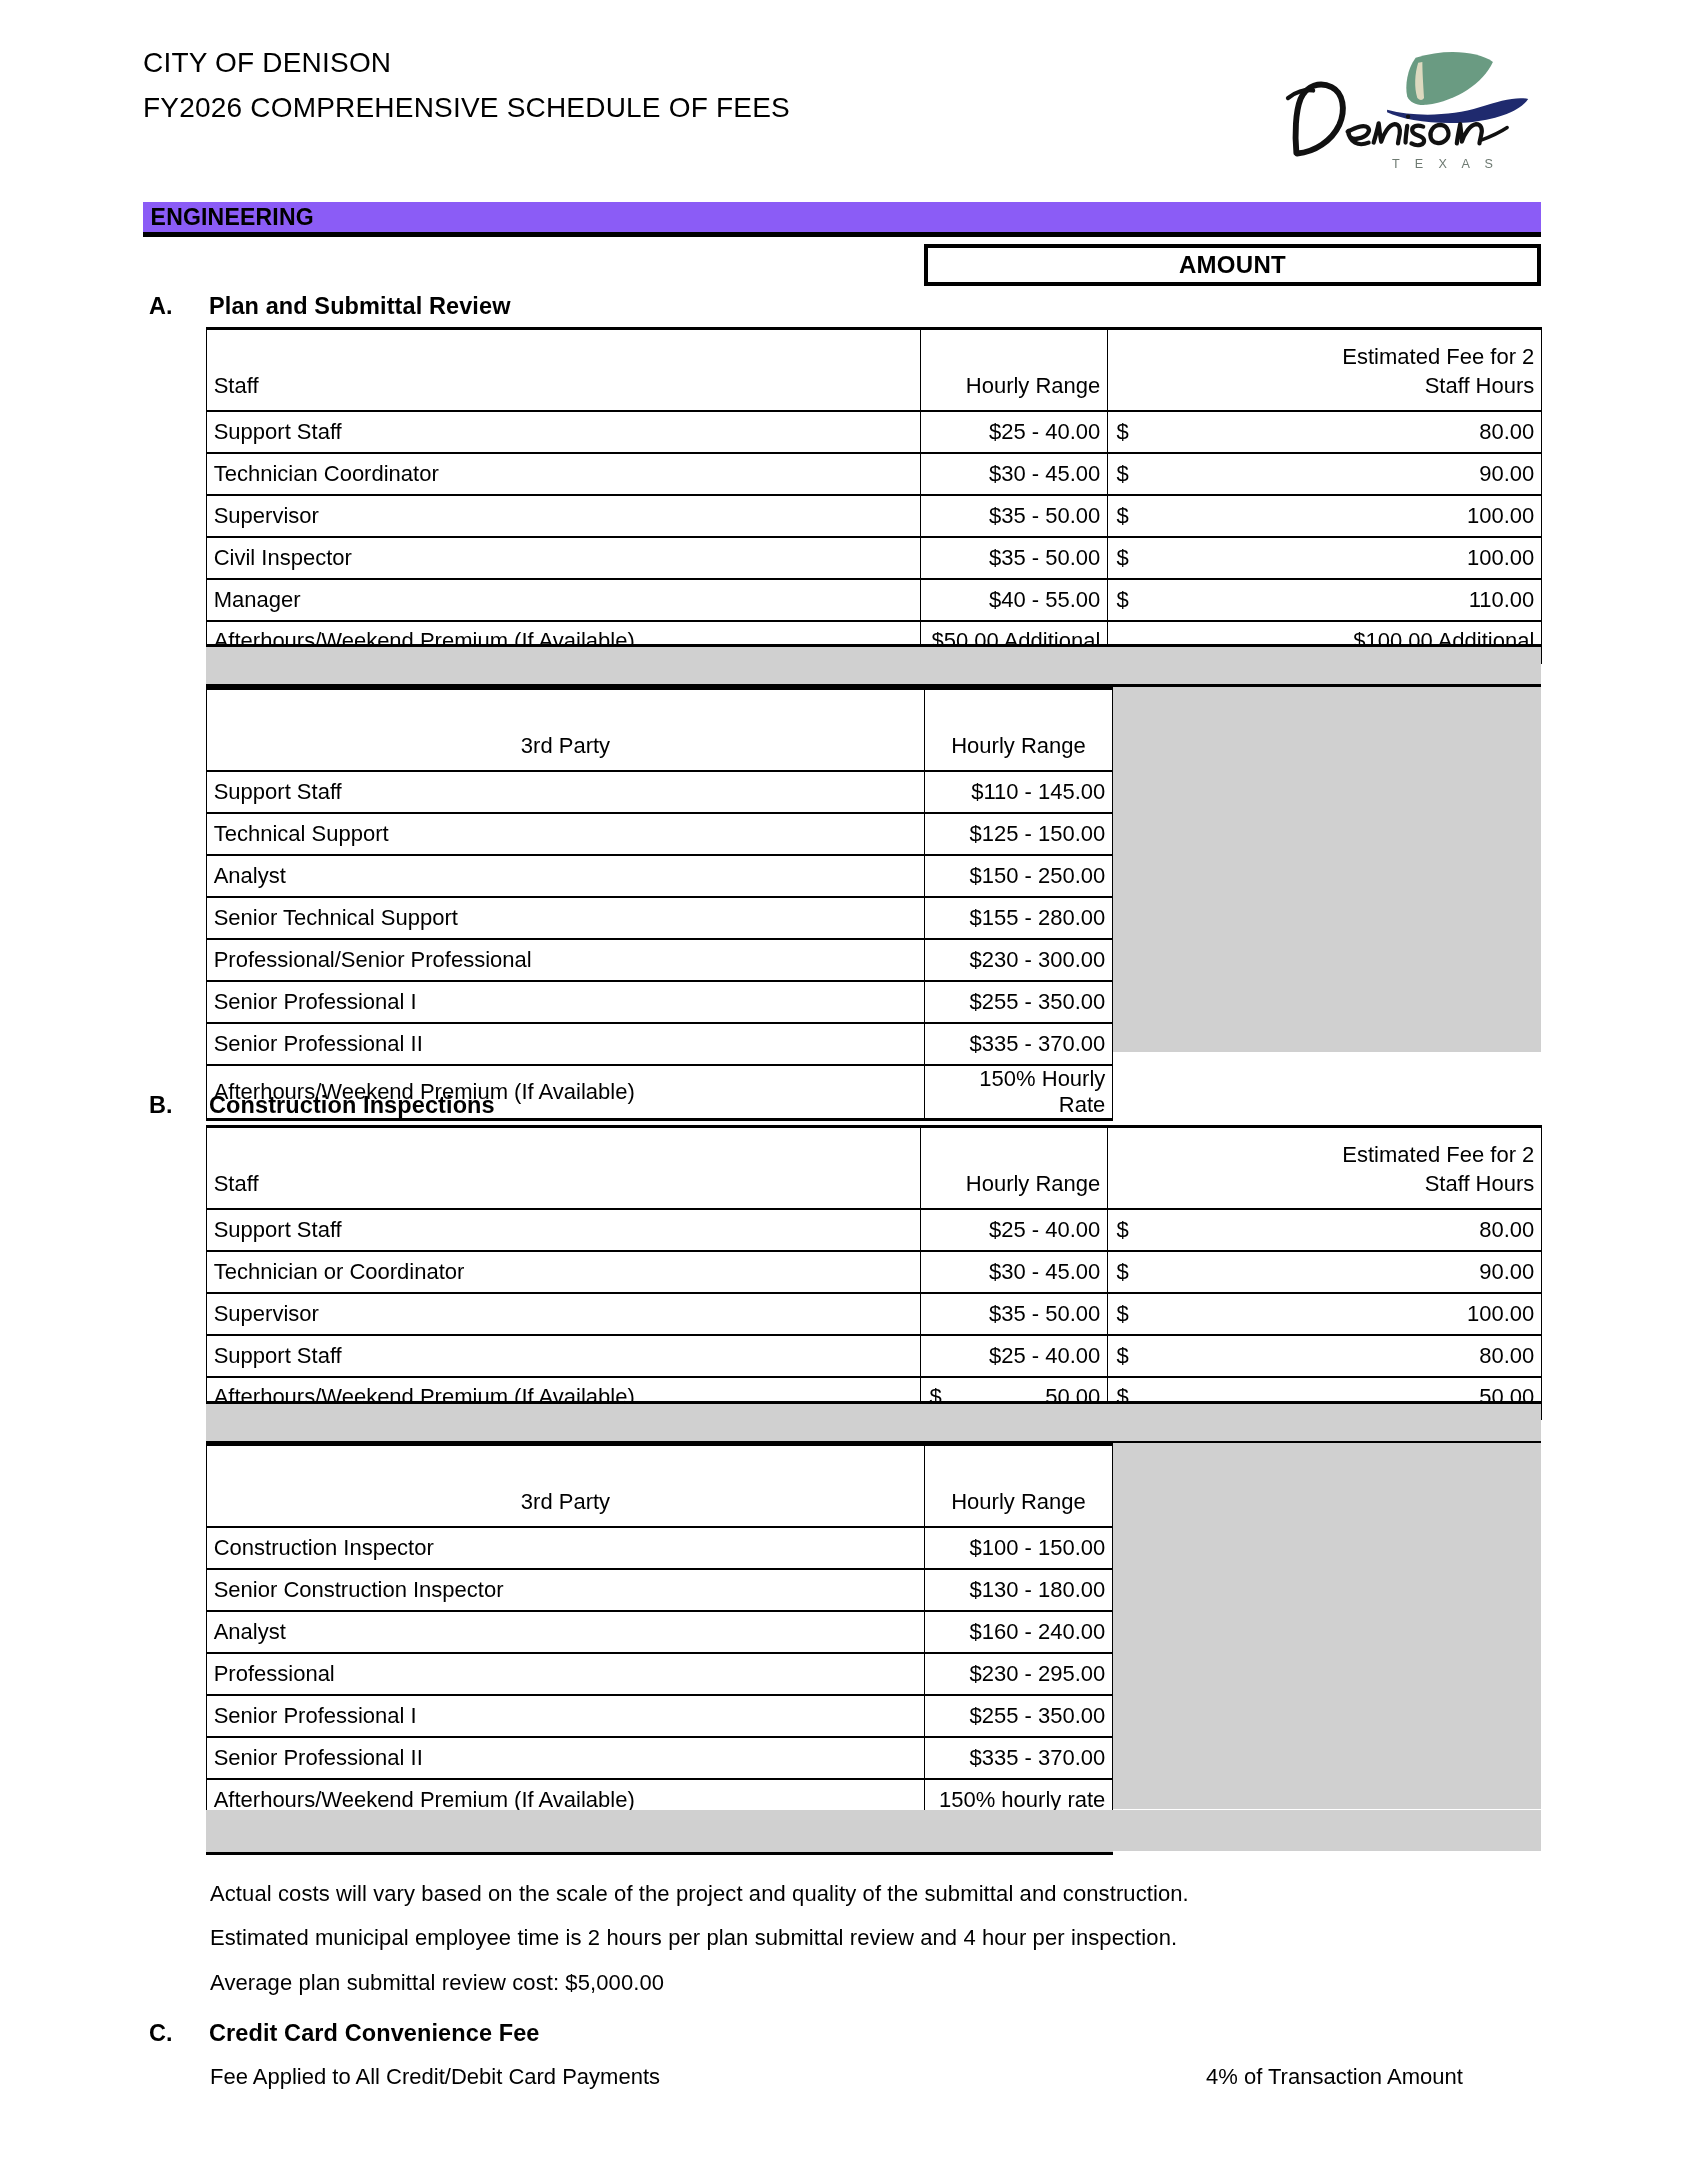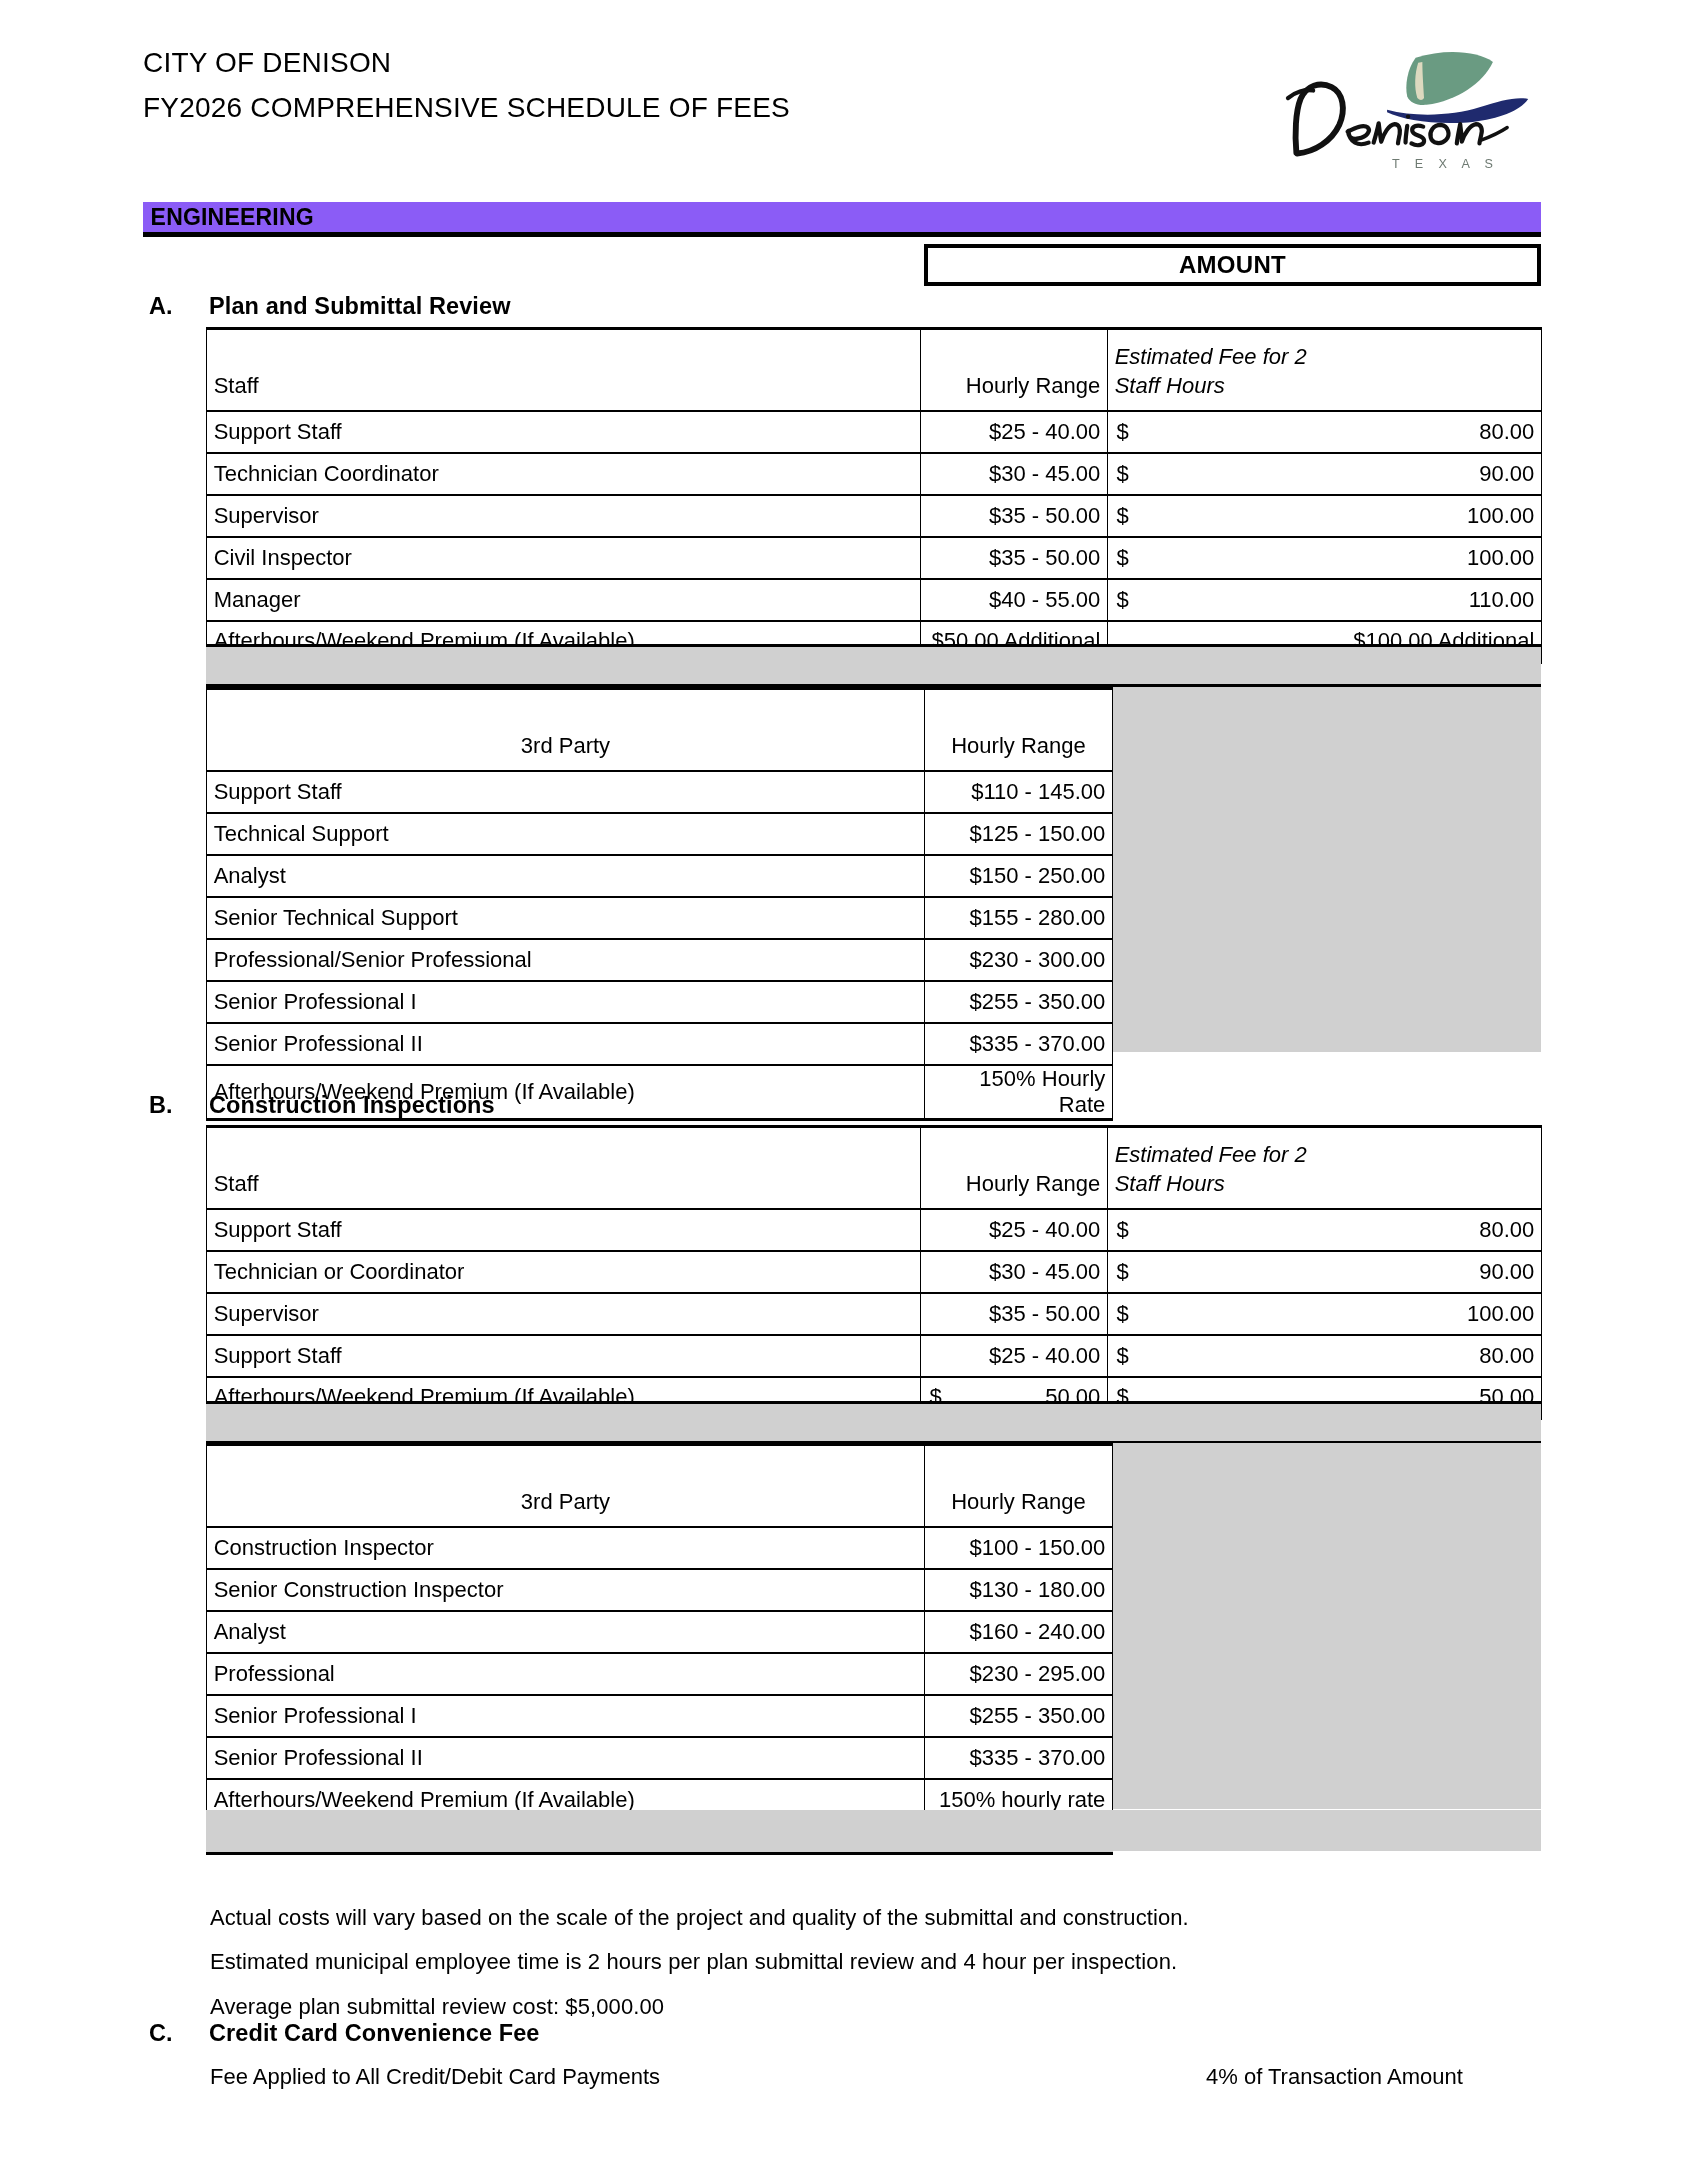--- a/index.html
+++ b/index.html
@@ -80,21 +80,21 @@
   .fee-table .c-fee   { width:434px; text-align:right; }
 
   .hdr-row td {
     height:82px;
     text-align:center;
     vertical-align:bottom;
     padding-bottom:9.2px;
     line-height:1.33;
     border-top-width:3.4px;
   }
-  .hdr-row td.c-fee { text-align:left;font-style:italic; }
+  .hdr-row td.c-fee { text-align:right; }
 
   .fee-table tr.body-row td { border-top-width:2.5px; }
   .fee-table tr.last-row td { border-bottom-width:3.4px; }
 
   
   .dollar-cell { position:relative; }
   .dollar-cell .sym { position:absolute; left:8.4px; top:50%; transform:translateY(-50%); }
   .dollar-cell .val { display:block; text-align:right; }
 
   
@@ -111,21 +111,20 @@
   }
   .gray-rule-top    { border-top:3.4px solid #000; }
   .gray-rule-bottom { border-bottom:3.4px solid #000; }
 
   
   .note-line {
     position:absolute;
     font-size:22px;
     white-space:nowrap;
     letter-spacing:0.1px;
-    margin-top:24px;
   }
 
   
   .c-fee-line { position:absolute; font-size:22px; white-space:nowrap; }
   .c-fee-amount { position:absolute; font-size:22px; white-space:nowrap; }
 </style>
 </head>
 <body>
 
 <div class="page">

